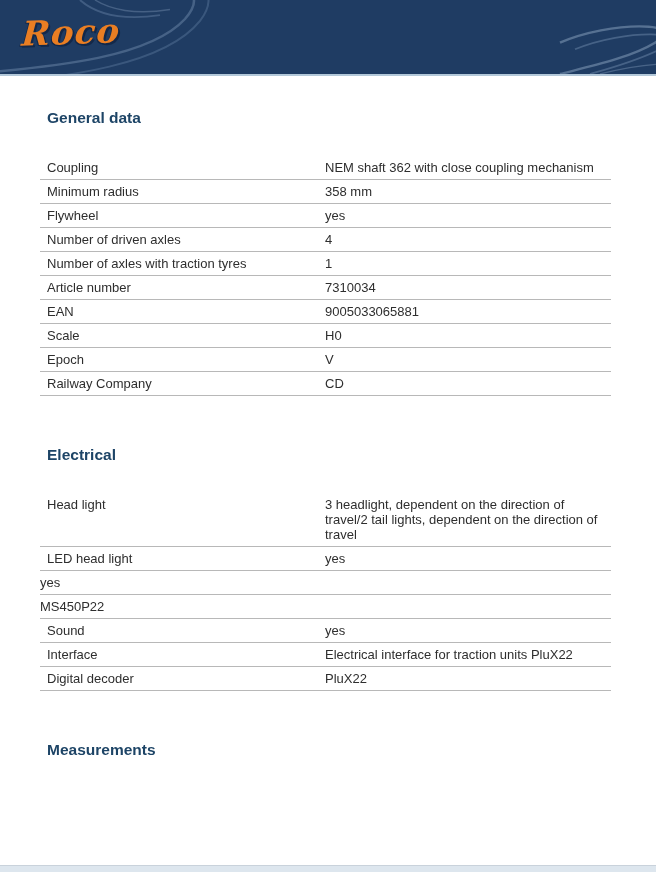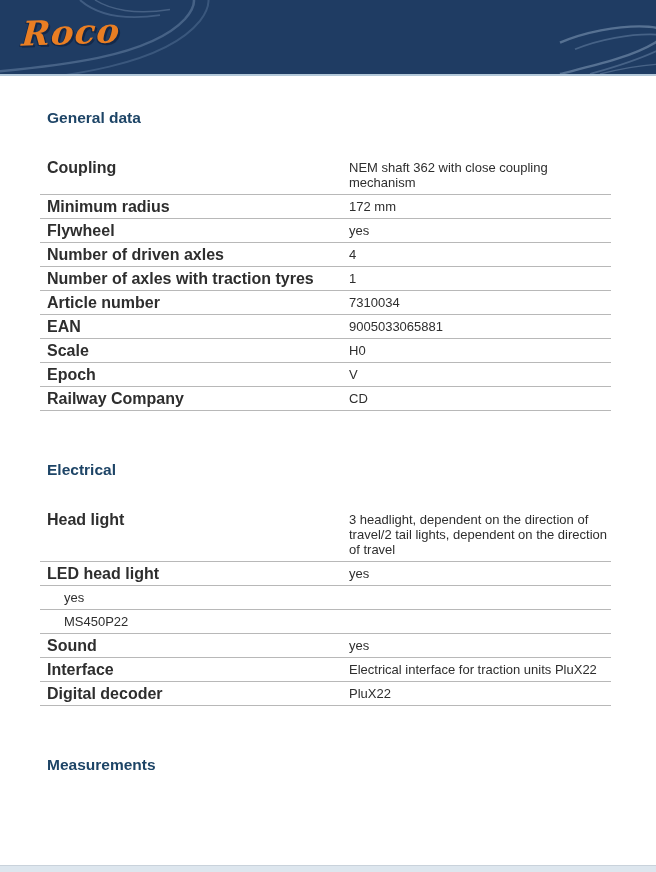--- a/index.html
+++ b/index.html
@@ -61,32 +61,30 @@
   .spec-table { width: 571px; }
   .spec-row {
     display: flex;
     align-items: flex-start;
     border-bottom: 1px solid #b8b8b8;
     padding: 4px 0;
   }
   .spec-label {
     flex: 0 0 285px;
     padding-left: 7px;
-    font-size: 16px;
+    font-size: 13px;
     line-height: 15px;
     color: #2e2e2e;
-    font-weight: bold;
   }
   .spec-value {
     flex: 1 1 auto;
     max-width: 279px;
     font-size: 13px;
     line-height: 15px;
     color: #2e2e2e;
-    margin-left: 24px;
   }
 
   
   .footer-bar {
     position: absolute;
     left: 0;
     bottom: 0;
     width: 656px;
     height: 7px;
     background: #dde6ee;
@@ -113,21 +111,21 @@
   <section class="section">
     <h2 class="section-title">General data</h2>
     <div class="spec-table">
   <div class="spec-row">
     <div class="spec-label">Coupling</div>
     <div class="spec-value">NEM shaft 362 with close coupling mechanism</div>
   </div>
 
   <div class="spec-row">
     <div class="spec-label">Minimum radius</div>
-    <div class="spec-value">172 mm</div>
+    <div class="spec-value">358 mm</div>
   </div>
 
   <div class="spec-row">
     <div class="spec-label">Flywheel</div>
     <div class="spec-value">yes</div>
   </div>
 
   <div class="spec-row">
     <div class="spec-label">Number of driven axles</div>
     <div class="spec-value">4</div>

